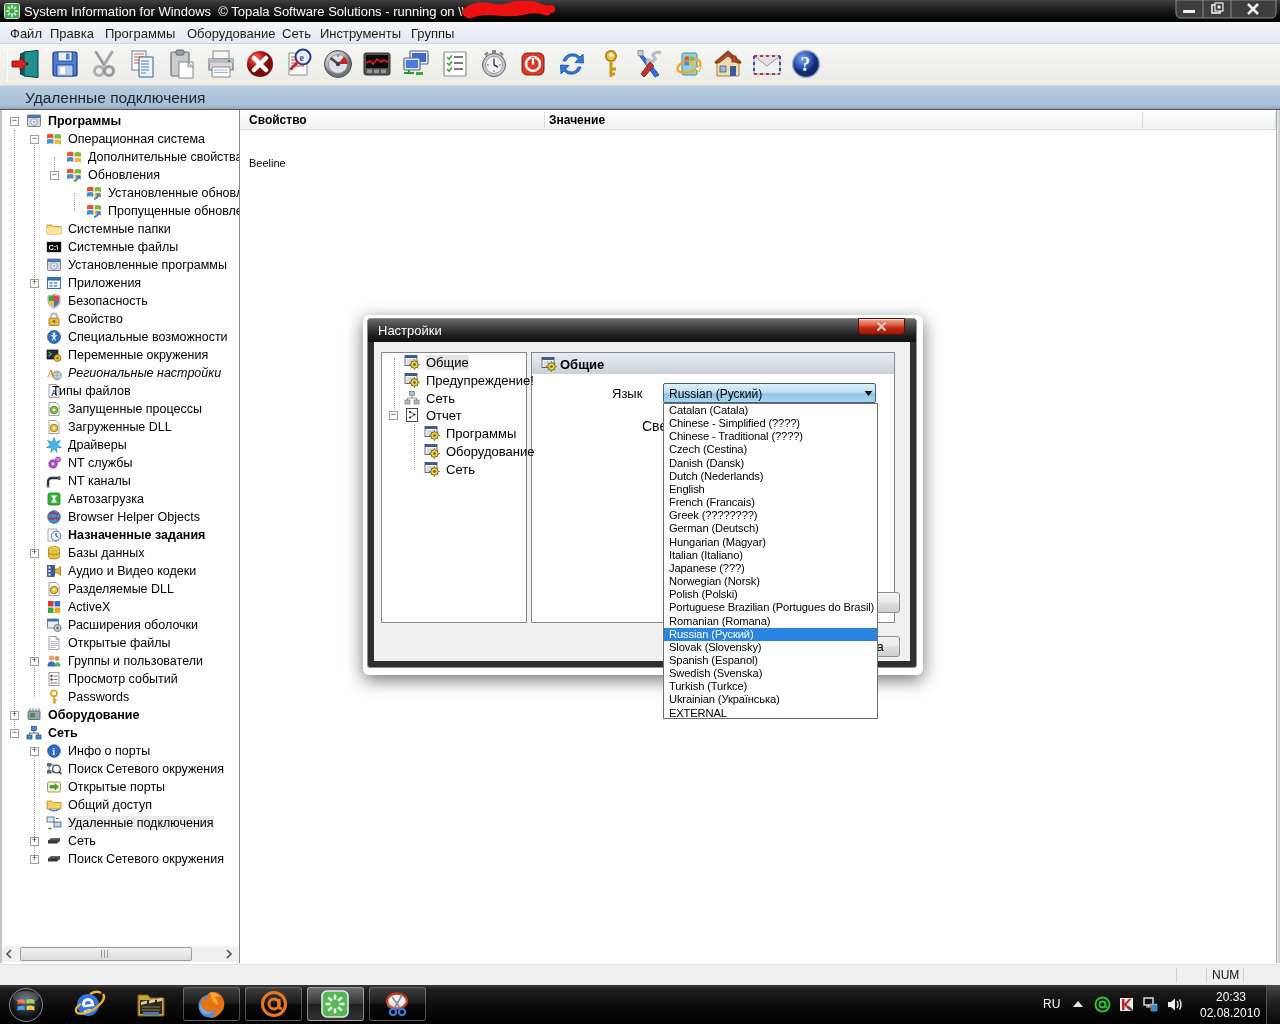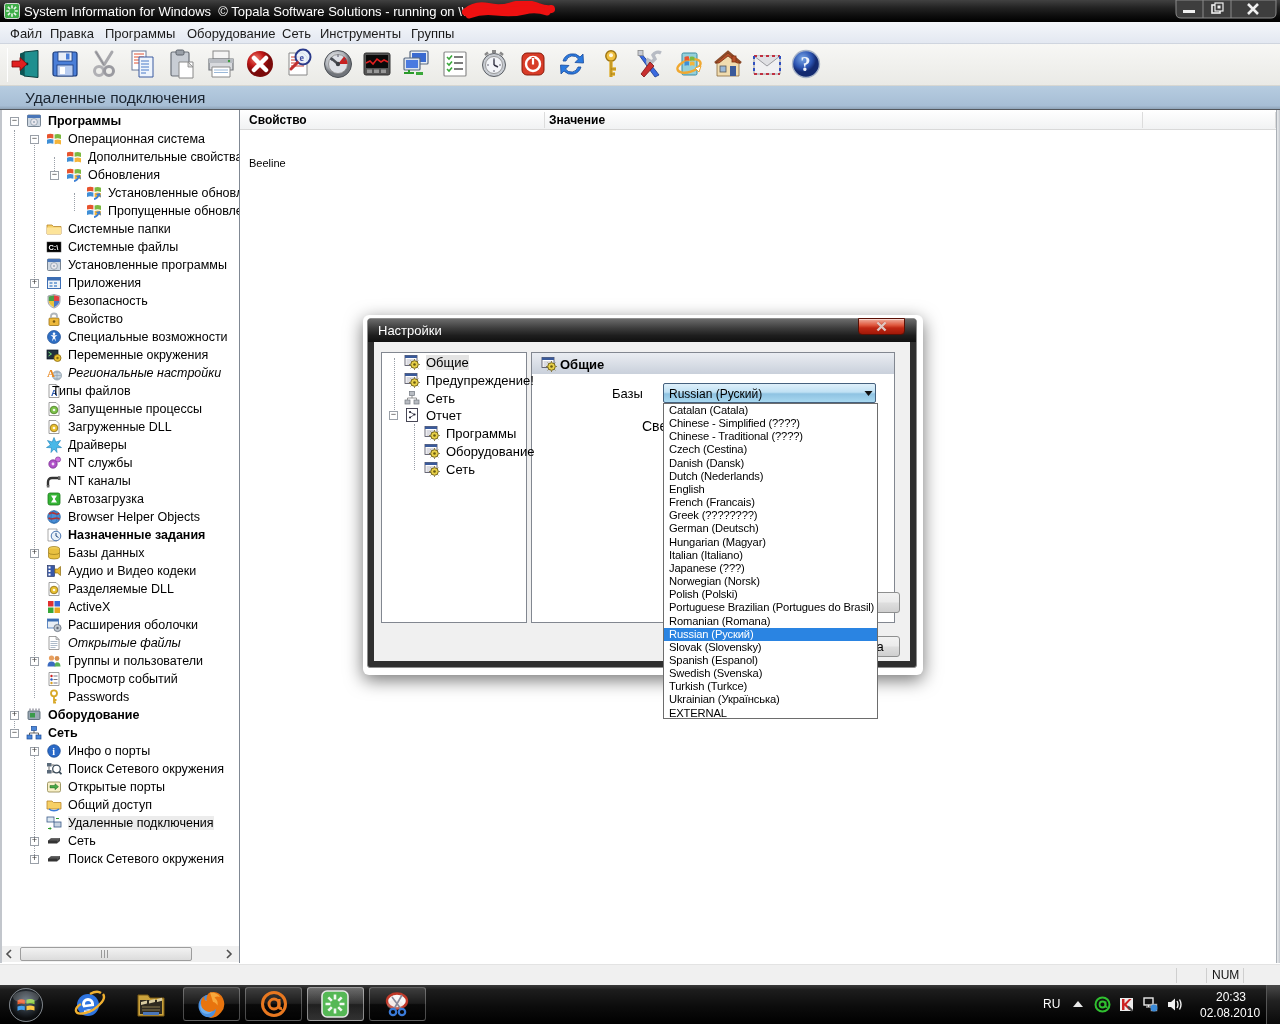--- a/index.html
+++ b/index.html
@@ -650,21 +650,21 @@
 <div class="tr" style="top:507px;left:0;width:240px">
 <svg width="16" height="16" style="left:46px">
         <use href="#s-shellext"></use>
       </svg>
 <span class="lab" style="left:68px;">Расширения оболочки</span>
 </div>
 <div class="tr" style="top:525px;left:0;width:240px">
 <svg width="16" height="16" style="left:46px">
         <use href="#s-openf"></use>
       </svg>
-<span class="lab" style="left:68px;font-style:italic;">Открытые файлы</span>
+<span class="lab" style="left:68px;">Открытые файлы</span>
 </div>
 <div class="tr" style="top:543px;left:0;width:240px">
 <div class="exp" style="left:30px;top:4px">+</div>
 <svg width="16" height="16" style="left:46px">
         <use href="#s-users"></use>
       </svg>
 <span class="lab" style="left:68px;">Группы и пользователи</span>
 </div>
 <div class="tr" style="top:561px;left:0;width:204px">
 <svg width="16" height="16" style="left:46px">
@@ -855,21 +855,21 @@
     </svg>
 <div class="abs" style="left:7px;top:24px;width:536px;height:319px;background:#f0f0f0"></div>
 
 <div class="abs" style="left:14px;top:34px;width:146px;height:271px;background:#fff;border:1px solid #828790"></div>
 <div class="abs" style="left:164px;top:34px;width:364px;height:271px;background:#fff;border:1px solid #828790"></div>
 <div class="abs" style="left:165px;top:35px;width:362px;height:21px;background:linear-gradient(#eaedf2,#c9d0db)"></div>
 <svg class="abs" width="16" height="16" style="left:174px;top:38px">
       <use href="#s-gearwin"></use>
     </svg>
 <span class="abs" style="left:193px;top:39px;font-size:13px;font-weight:bold">Общие</span>
-<span class="abs" style="left:245px;top:68px;font-size:13px">Базы</span>
+<span class="abs" style="left:245px;top:68px;font-size:13px">Язык</span>
 <div class="abs" style="left:296px;top:65px;width:213px;height:20px;border:1px solid #45617e;border-radius:2px;background:linear-gradient(#dff0fa,#c0e1f4 45%,#8fc3e2 55%,#a8d8f0)"></div>
 <span class="abs" style="left:302px;top:69px;font-size:12px">Russian (Руский)</span>
 <svg class="abs" style="left:497px;top:72px" width="9" height="7" viewBox="0 0 9 7">
       <path d="M0.5,1 L8.5,1 L4.5,6 Z" fill="#111"></path>
     </svg>
 <span class="abs" style="left:275px;top:100px;font-size:14px">Све</span>
 <div class="abs" style="left:448px;top:274px;width:85px;height:21px;border:1px solid #8e8f8f;border-radius:3px;background:linear-gradient(#f2f2f2,#ebebeb 45%,#dddddd 55%,#cfcfcf)"></div>
 <div class="abs" style="left:448px;top:318px;width:85px;height:21px;border:1px solid #8e8f8f;border-radius:3px;background:linear-gradient(#f2f2f2,#ebebeb 45%,#dddddd 55%,#cfcfcf)"></div>
 <span class="abs" style="left:470px;top:321px;font-size:13px">Отмена</span>
 

